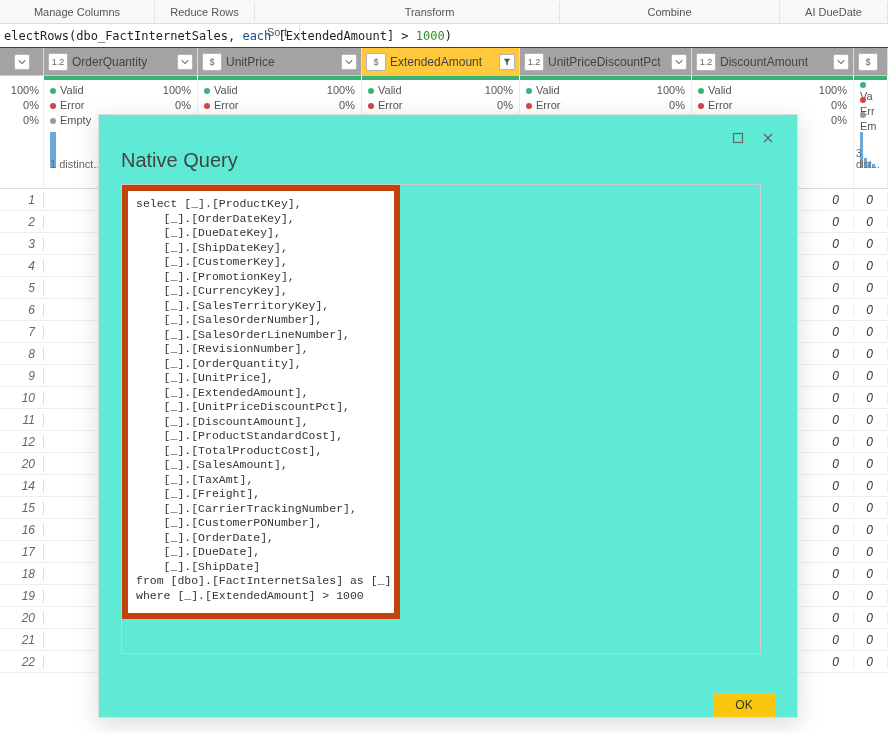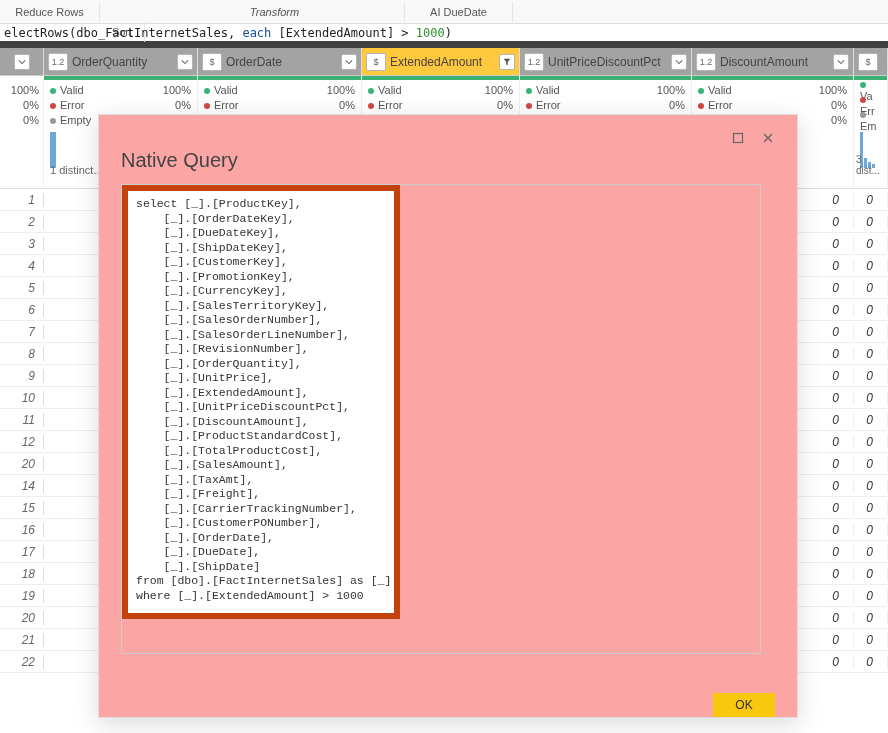--- a/index.html
+++ b/index.html
@@ -25,29 +25,29 @@
   .ribbon-group {
     text-align: center;
     font-size: 11px;
     color: #555;
     border-right: 1px solid #e5e5e5;
     padding: 4px 0;
   }
   .rg1 { width: 155px; }
   .rg2 { width: 100px; }
   .rg3 { width: 45px; margin-top: 40px; }
-  .rg4 { width: 260px; font-style: italic; }
+  .rg4 { width: 260px; }
   .rg5 { width: 220px; }
   .rg6 { width: 108px; }
 
   
   .formula-bar {
     height: 24px;
     background: #fff;
-    border-bottom: 7px solid #404040;
+    border-bottom: 1px solid #404040;
     font-family: Consolas, monospace;
     font-size: 12px;
     display: flex;
     align-items: center;
     padding-left: 4px;
     color: #222;
     white-space: pre;
   }
   .fx-keyword { color: #144e8f; text-align: center; }
   .fx-num { color: #2f8f2f; }
@@ -166,21 +166,21 @@
   .dist-bar {
     position: absolute;
     bottom: 20px;
     left: 6px;
     width: 6px;
     height: 36px;
     background: #6da8d6;
   }
   .dist-label {
     position: absolute;
-    bottom: 12px;
+    bottom: 18px;
     left: 6px;
     font-size: 11px;
     color: #666;
   }
   .dist-multi {
     position: absolute;
     bottom: 20px;
     left: 6px;
     display: flex;
     gap: 1px;
@@ -220,21 +220,21 @@
     font-style: italic;
   }
 
   
   .modal {
     position: absolute;
     left: 98px;
     top: 114px;
     width: 700px;
     height: 604px;
-    background: #fca5a5;
+    background: #5eead4;
     border: 1px solid #ddd;
     box-shadow: 0 6px 24px rgba(0,0,0,0.15);
     padding: 16px 22px 18px 22px;
   }
   .modal-titlebar {
     display: flex;
     justify-content: flex-end;
     gap: 16px;
     margin-bottom: 4px;
   }
@@ -278,23 +278,25 @@
     font-size: 12px;
     color: #333;
     cursor: pointer;
   }
 
 </style>
 </head>
 <body>
 
 <div class="ribbon-groups">
+  <div class="ribbon-group rg1">Manage Columns</div>
   <div class="ribbon-group rg2">Reduce Rows</div>
   <div class="ribbon-group rg3">Sort</div>
   <div class="ribbon-group rg4">Transform</div>
+  <div class="ribbon-group rg5">Combine</div>
   <div class="ribbon-group rg6">AI DueDate</div>
 </div>
 
 <div class="formula-bar"><span>electRows(dbo_FactInternetSales, </span><span class="fx-keyword">each</span><span> [ExtendedAmount] &gt; </span><span class="fx-num">1000</span><span>)</span></div>
 
 <div class="cols-row">
   <div class="row-head">
     <div class="filter-btn">
       <svg viewBox="0 0 10 10">
           <path d="M1 3 L5 7 L9 3" fill="none" stroke="#666" stroke-width="1.3"></path>
@@ -306,21 +308,21 @@
       <div class="type-icon">1.2</div>
       <div class="col-label">OrderQuantity</div>
       <div class="filter-btn">
         <svg viewBox="0 0 10 10">
           <path d="M1 3 L5 7 L9 3" fill="none" stroke="#666" stroke-width="1.3"></path>
         </svg>
       </div>
     </div>
     <div class="col-head cw-b">
       <div class="type-icon currency">$</div>
-      <div class="col-label">OrderDate</div>
+      <div class="col-label">UnitPrice</div>
       <div class="filter-btn">
         <svg viewBox="0 0 10 10">
           <path d="M1 3 L5 7 L9 3" fill="none" stroke="#666" stroke-width="1.3"></path>
         </svg>
       </div>
     </div>
     <div class="col-head cw-c sel">
       <div class="type-icon currency">$</div>
       <div class="col-label">ExtendedAmount</div>
       <div class="filter-btn active">

